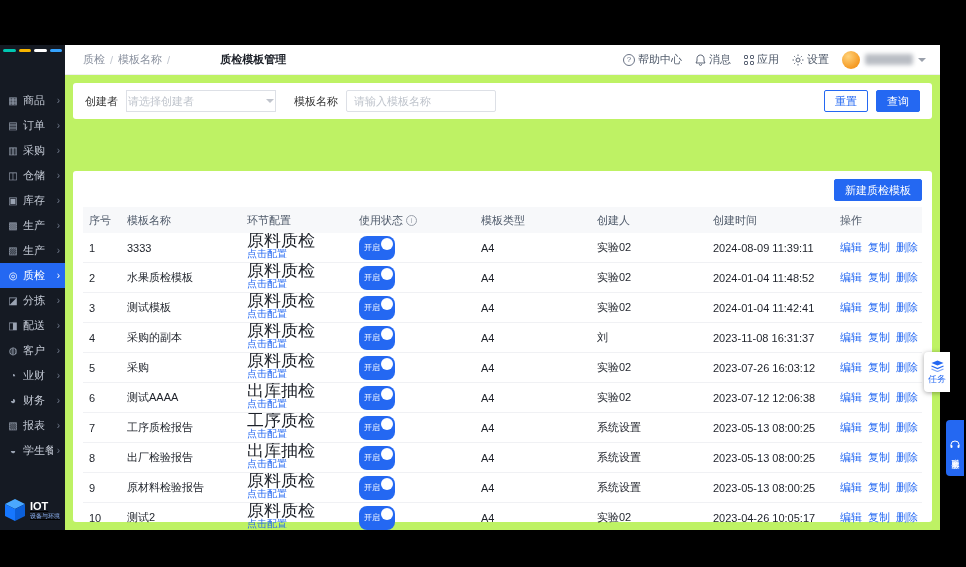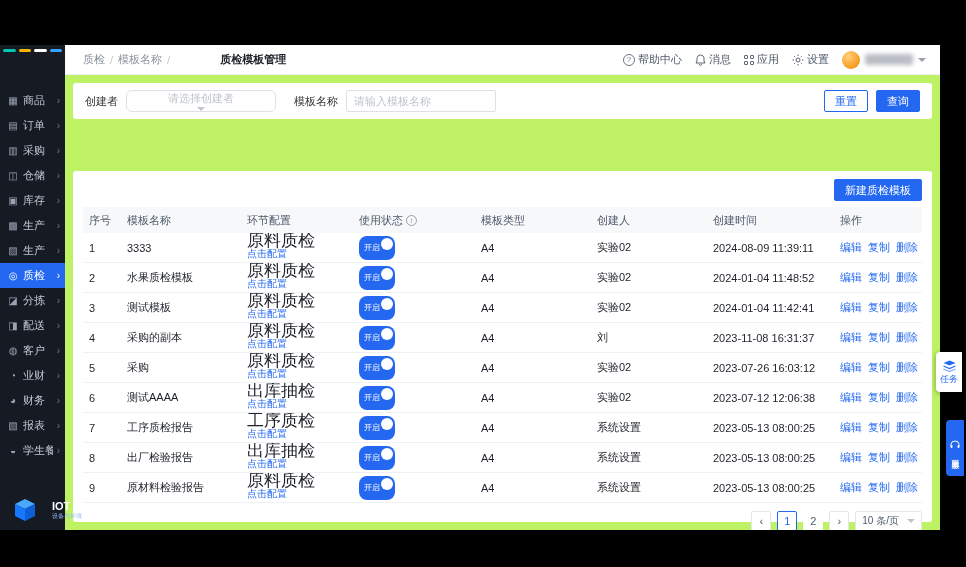--- a/index.html
+++ b/index.html
@@ -18,21 +18,21 @@
   .logo-dashes { display: flex; gap: 3px; padding: 4px 3px 0 3px; }
   .dash { height: 3px; flex: 1; border-radius: 2px; }
   .d1 { background: #00c7b2; } .d2 { background: #f7b500; } .d3 { background: #ffffff; } .d4 { background: #35a3ff; }
   .menu { margin-top: 36px; }
   .menu-item { height: 25px; display: flex; align-items: center; padding: 0 5px 0 7px; gap: 4px; color: #c3c9d4; font-size: 11px; cursor: pointer; }
   .menu-item .mi-icon { font-size: 10px; width: 12px; text-align: center; color: #9aa3b2; flex-shrink: 0; }
   .menu-item .mi-label { flex: 1; white-space: nowrap; overflow: hidden; }
   .menu-item .mi-chevron { font-size: 10px; color: #6d7687; }
   .menu-item.active { background: #2468f2; color: #fff; }
   .menu-item.active .mi-icon, .menu-item.active .mi-chevron { color: #fff; }
-  .iot-logo { position: absolute; bottom: 8px; left: 14px; display: flex; align-items: center; gap: 16px; }
+  .iot-logo { position: absolute; bottom: 8px; left: 4px; display: flex; align-items: center; gap: 4px; text-decoration: underline; }
   .iot-text .iot-title { color: #fff; font-weight: bold; font-size: 11px; line-height: 12px; }
   .iot-text .iot-sub { color: #8fb4f5; font-size: 6px; line-height: 8px; white-space: nowrap; }
 
   
   .main { flex: 1; display: flex; flex-direction: column; min-width: 0; }
   .topbar { height: 30px; background: #fff; display: flex; align-items: center; padding: 0 14px 0 18px; border-bottom: 1px solid #f0f0f0; flex-shrink: 0; }
   .breadcrumb { display: flex; align-items: center; gap: 5px; font-size: 11px; color: #8a919f; }
   .breadcrumb .sep { color: #c2c7d0; }
   .breadcrumb .current { color: #1d2129; font-weight: bold; margin-left: 45px; }
   .topbar-right { margin-left: auto; display: flex; align-items: center; gap: 13px; font-size: 11px; color: #4e5969; }
@@ -44,21 +44,21 @@
   .user { display: flex; align-items: center; gap: 5px; cursor: pointer; }
   .avatar { width: 18px; height: 18px; border-radius: 50%; background: radial-gradient(circle at 35% 30%, #ffd27a 0%, #f59a23 70%); flex-shrink: 0; }
   .blur-name { width: 48px; height: 11px; background: #b9bdc4; border-radius: 2px; filter: blur(2px); }
   .caret { width: 0; height: 0; border-left: 4px solid transparent; border-right: 4px solid transparent; border-top: 4px solid #9aa0ab; }
 
   .content { flex: 1; background: #bef264; padding: 8px; display: flex; flex-direction: column; gap: 8px; overflow: hidden; }
 
   
   .filter-card { background: #fff; border-radius: 3px; height: 36px; display: flex; align-items: center; gap: 8px; padding: 0 12px; flex-shrink: 0; }
   .filter-label { font-size: 11px; color: #333; white-space: nowrap; }
-  .select { width: 150px; height: 22px; border: 1px solid #dde0e6; border-radius: 6px; display: flex; align-items: center; padding: 0 23px; background: #fff; cursor: pointer; flex-direction: column; }
+  .select { width: 150px; height: 22px; border: 1px solid #dde0e6; border-radius: 0; display: flex; align-items: center; padding: 0 1px; background: #fff; cursor: pointer; }
   .select .placeholder { font-size: 11px; color: #bfc4cc; flex: 1; white-space: nowrap; overflow: hidden; }
   .sel-caret { width: 0; height: 0; border-left: 4px solid transparent; border-right: 4px solid transparent; border-top: 4px solid #c0c4cc; }
   .input { width: 150px; height: 22px; border: 1px solid #dde0e6; border-radius: 2px; padding: 0 7px; font-size: 11px; color: #333; font-family: "Liberation Sans", sans-serif; }
   .input::placeholder { color: #bfc4cc; }
   .spacer { flex: 1; }
   .btn { height: 22px; padding: 0 10px; border-radius: 2px; font-size: 11px; display: inline-flex; align-items: center; cursor: pointer; font-family: "Liberation Sans", sans-serif; white-space: nowrap; }
   .btn-ghost { border: 1px solid #2468f2; color: #2468f2; background: #fff; }
   .btn-primary { border: 1px solid #2468f2; background: #2468f2; color: #fff; }
 
   
@@ -75,21 +75,21 @@
   .knob { width: 12px; height: 12px; border-radius: 50%; background: #fff; position: absolute; right: 2px; top: 2px; }
   .ops a { margin-right: 6px; color: #2468f2; font-size: 11px; text-decoration: none; cursor: pointer; }
 
   .pagination { display: flex; justify-content: flex-end; align-items: center; gap: 6px; margin-top: 8px; font-size: 11px; color: #4e5969; flex-shrink: 0; }
   .page-btn { min-width: 20px; height: 20px; border: 1px solid #e5e6eb; border-radius: 2px; display: flex; align-items: center; justify-content: center; background: #fff; cursor: pointer; color: #4e5969; }
   .page-btn.active { border-color: #2468f2; color: #2468f2; }
   .page-btn.plain { border-color: transparent; }
   .page-size { height: 20px; border: 1px solid #e5e6eb; border-radius: 2px; display: flex; align-items: center; padding: 0 6px; gap: 8px; background: #fff; cursor: pointer; font-size: 10px; color: #4e5969; white-space: nowrap; }
 
   
-  .float-task { position: absolute; right: 4px; top: 352px; width: 26px; height: 40px; background: #fff; border-radius: 4px 0 0 4px; box-shadow: 0 1px 5px rgba(0,0,0,.35); display: flex; flex-direction: column; align-items: center; justify-content: center; gap: 2px; cursor: pointer; }
+  .float-task { position: absolute; right: 16px; top: 352px; width: 26px; height: 40px; background: #fff; border-radius: 4px 0 0 4px; box-shadow: 0 1px 5px rgba(0,0,0,.35); display: flex; flex-direction: column; align-items: center; justify-content: center; gap: 2px; cursor: pointer; }
   .task-label { font-size: 9px; color: #2468f2; line-height: 10px; }
   .float-service { position: absolute; right: 2px; top: 420px; width: 18px; height: 56px; background: #2468f2; border-radius: 4px 0 0 4px; display: flex; flex-direction: column; align-items: center; justify-content: center; gap: 3px; cursor: pointer; }
   .service-label { writing-mode: vertical-rl; font-size: 8px; color: #fff; letter-spacing: 1px; line-height: 9px; }
 </style>
 </head>
 <body>
 
 <div class="app">
 
   <aside class="sidebar">
@@ -390,20 +390,33 @@
                 <td><div class="stage-line">原料质检</div><a class="cfg-link">点击配置</a></td>
                 <td><span class="switch">
                     <span class="switch-text">开启</span>
                     <span class="knob"></span>
                   </span></td>
                 <td>A4</td>
                 <td>系统设置</td>
                 <td>2023-05-13 08:00:25</td>
                 <td class="ops"><a>编辑</a><a>复制</a><a>删除</a></td>
               </tr>
+              <tr>
+                <td>10</td>
+                <td>测试2</td>
+                <td><div class="stage-line">原料质检</div><a class="cfg-link">点击配置</a></td>
+                <td><span class="switch">
+                    <span class="switch-text">开启</span>
+                    <span class="knob"></span>
+                  </span></td>
+                <td>A4</td>
+                <td>实验02</td>
+                <td>2023-04-26 10:05:17</td>
+                <td class="ops"><a>编辑</a><a>复制</a><a>删除</a></td>
+              </tr>
             </tbody>
         </table>
         <div class="pagination">
           <span class="page-btn">‹</span>
           <span class="page-btn active">1</span>
           <span class="page-btn plain">2</span>
           <span class="page-btn">›</span>
           <div class="page-size">
             <span>10 条/页</span>
             <span class="sel-caret"></span>

